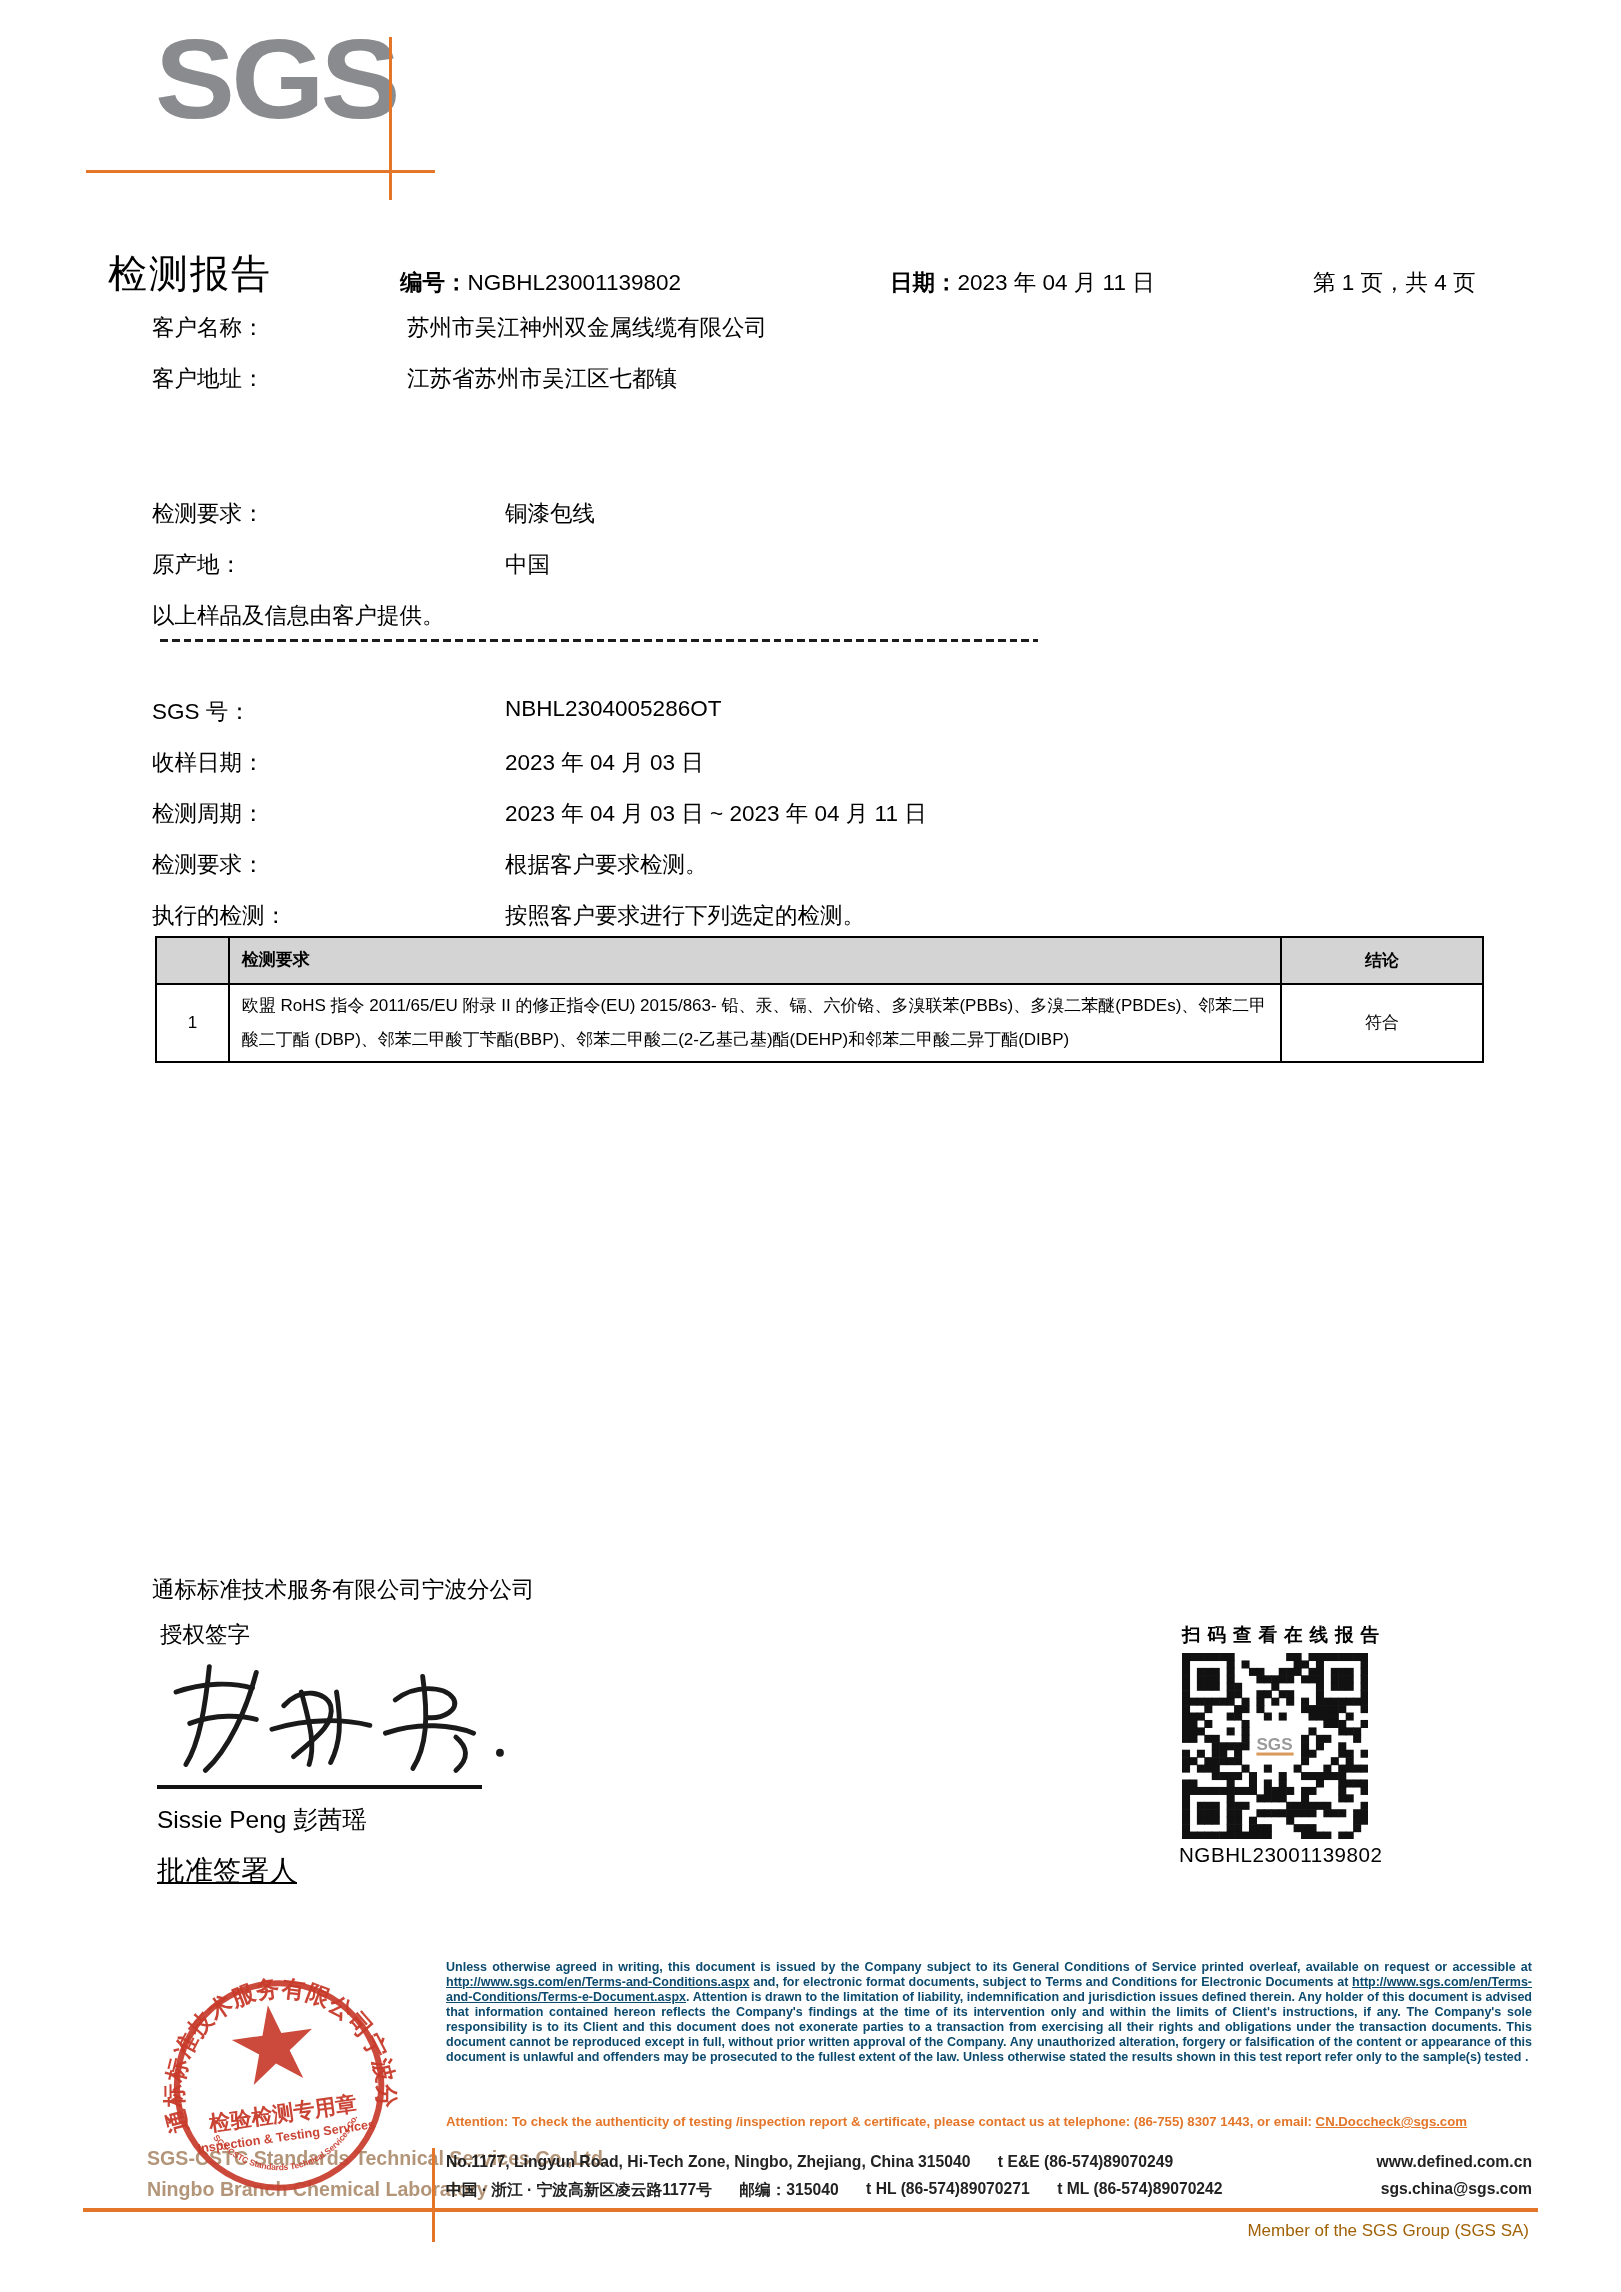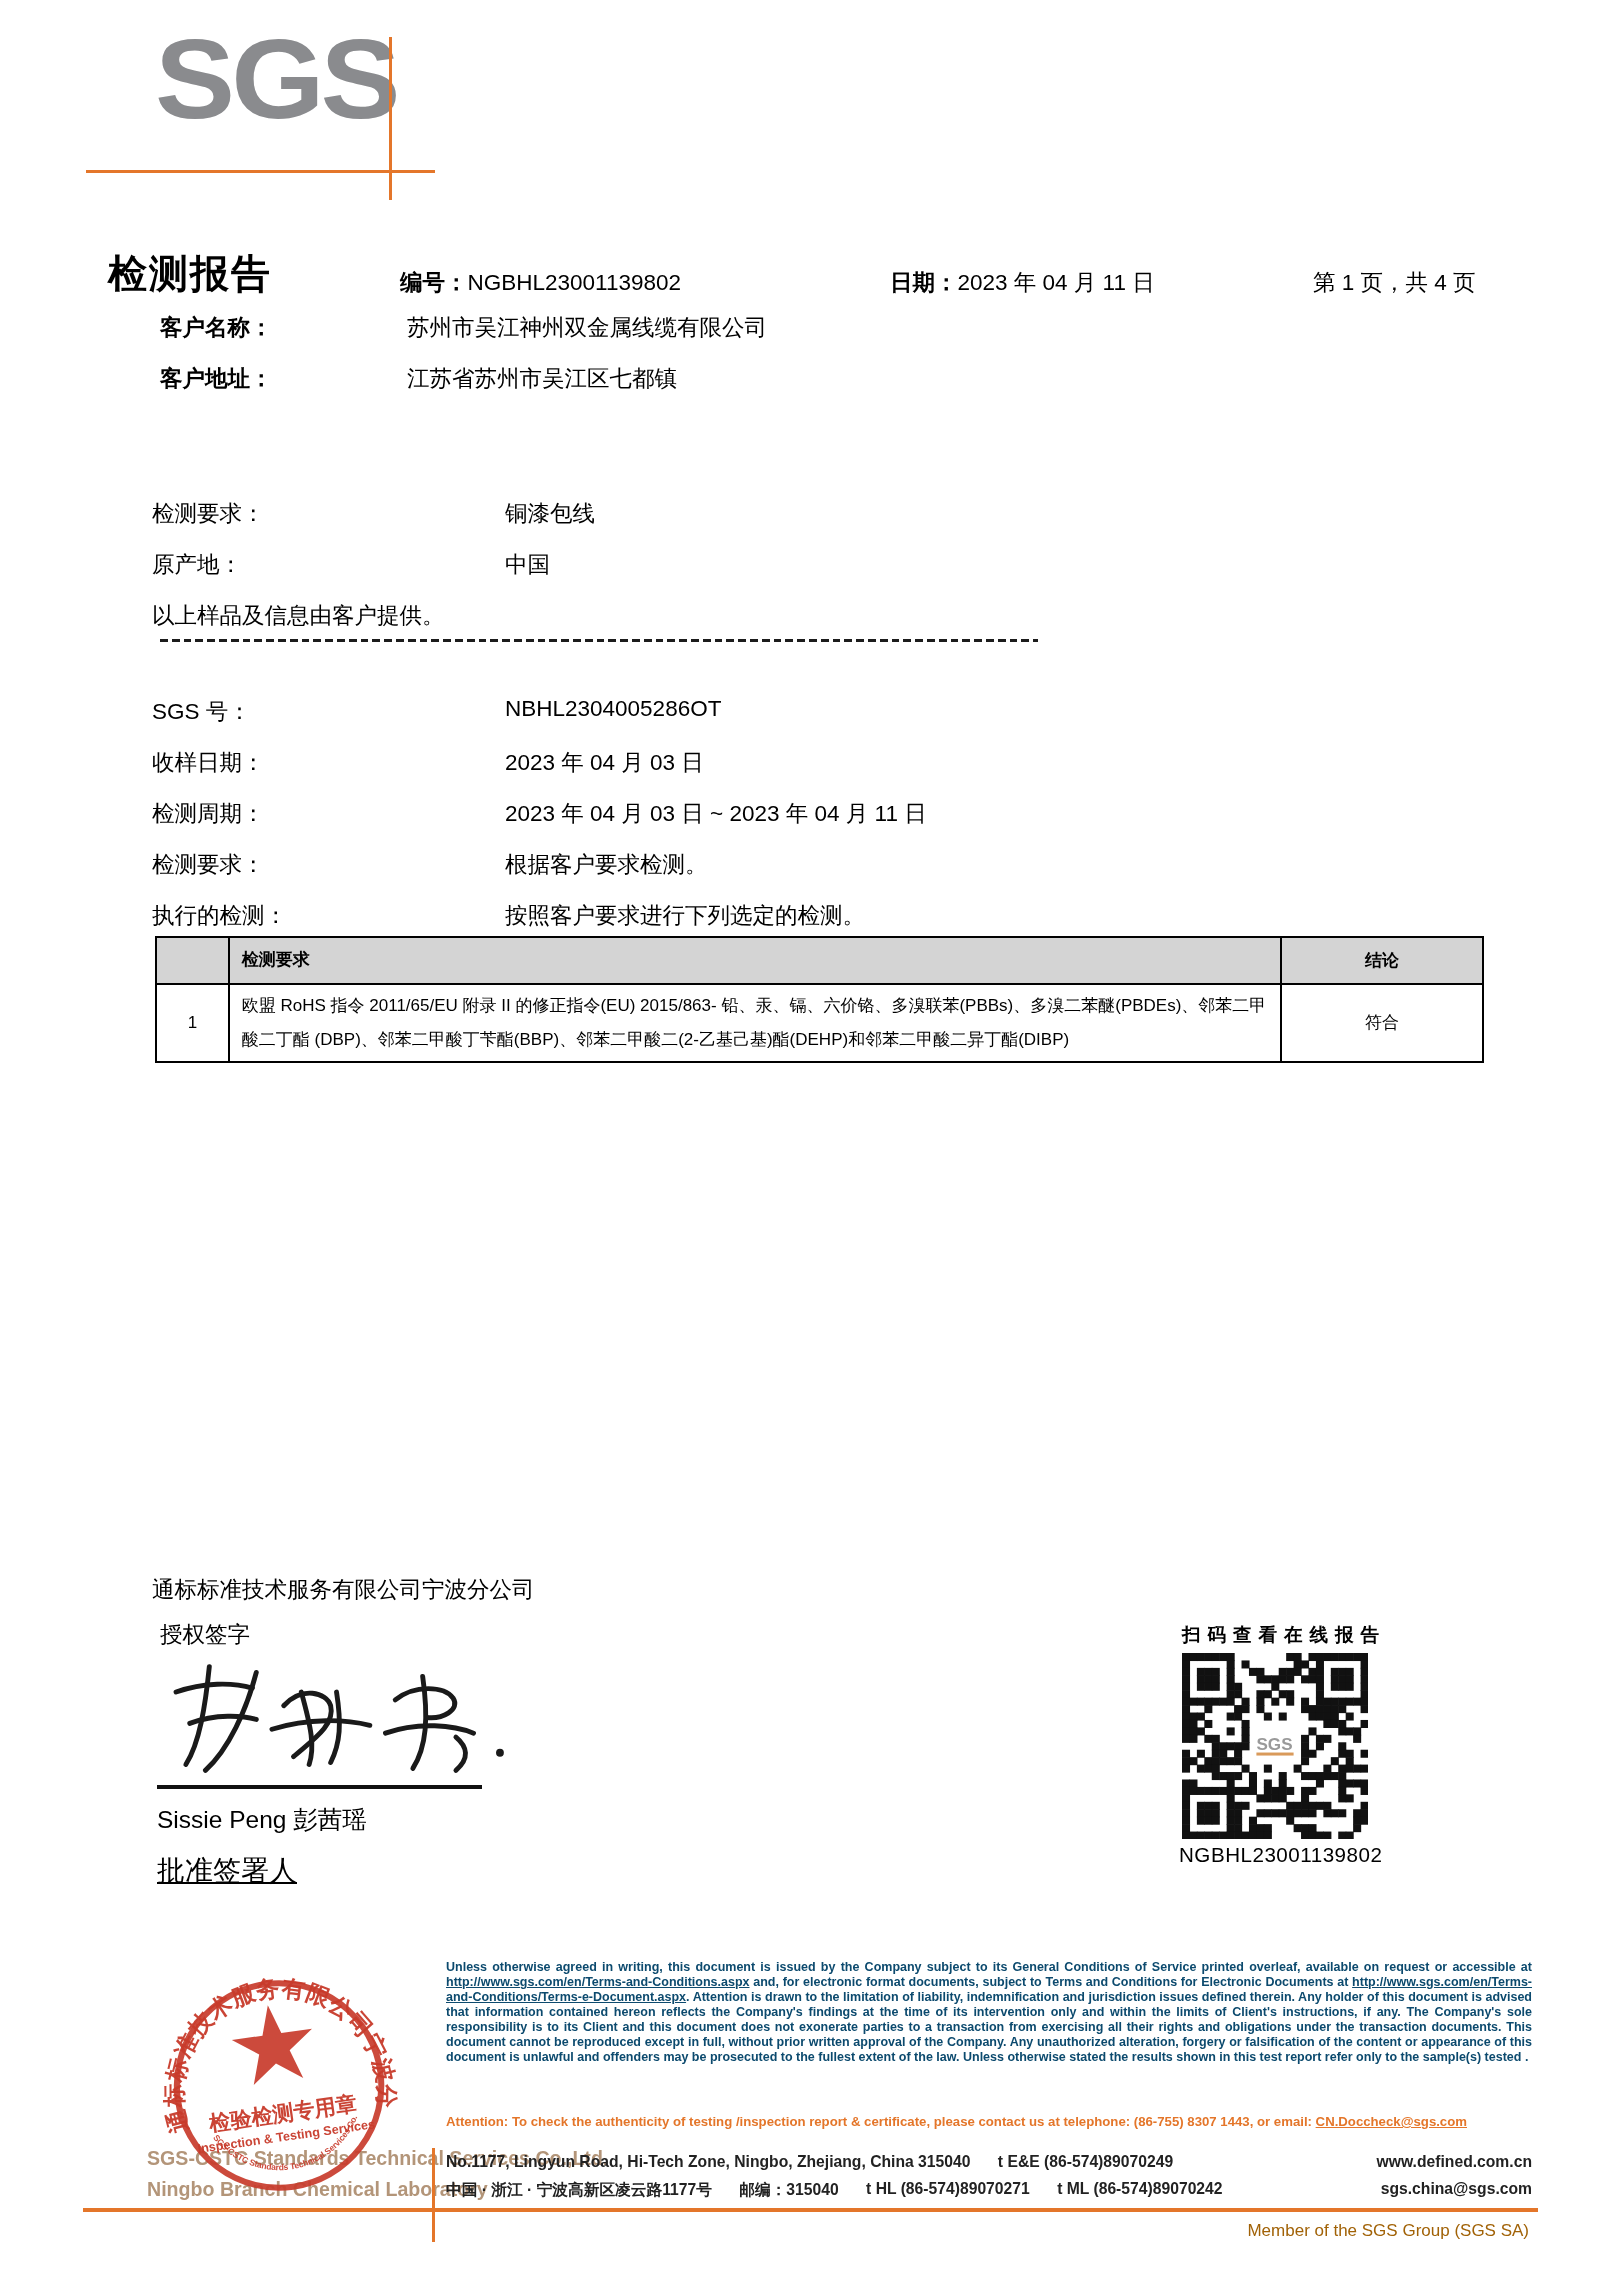--- a/index.html
+++ b/index.html
@@ -7,30 +7,30 @@
         font-family:"Liberation Sans","DejaVu Sans",sans-serif;color:#000;}
   .abs{position:absolute;}
 
   
   .logo-text{left:155px;top:21.6px;font-size:120px;font-weight:bold;color:#8a8b8e;
              letter-spacing:-3.9px;line-height:1;transform:scaleY(0.94);transform-origin:top left;}
   .logo-hline{left:86px;top:170px;width:349px;height:2.9px;background:var(--accent);}
   .logo-vline{left:389px;top:37px;width:2.9px;height:163px;background:var(--accent);}
 
   
-  .report-title{left:108px;top:247px;font-size:39px;font-weight:bold;letter-spacing:2px;}
+  .report-title{left:108px;top:247px;font-size:39px;font-weight:normal;letter-spacing:2px;}
   .hfield{top:267px;font-size:22.5px;white-space:nowrap;}
   .hfield b{font-weight:bold;}
   .f-no{left:400px;} .f-date{left:890px;} .f-page{left:1313px;}
 
   
   .row{position:absolute;font-size:22.5px;white-space:nowrap;}
   .row .lbl{position:absolute;left:0;}
   .row .val{position:absolute;}
-  .cust .lbl{left:8px;font-weight:bold;} .cust .val{left:255px;}
+  .cust .lbl{left:0;} .cust .val{left:255px;}
   .ord .val{left:353px;}
 
   .dashline{left:160px;top:639px;width:878px;height:2.9px;
     background:repeating-linear-gradient(90deg,#1c1c1c 0 7.8px,transparent 7.8px 11.8px);}
 
   
   .rtable{left:155px;top:936px;width:1329px;border-collapse:collapse;table-layout:fixed;}
   .rtable td,.rtable th{border:2px solid #000;font-size:17px;vertical-align:middle;margin-top:48px;}
   .rtable th{background:#d4d4d4;height:37px;font-weight:bold;}
   .rtable .c-idx{width:69px;text-align:center;}

